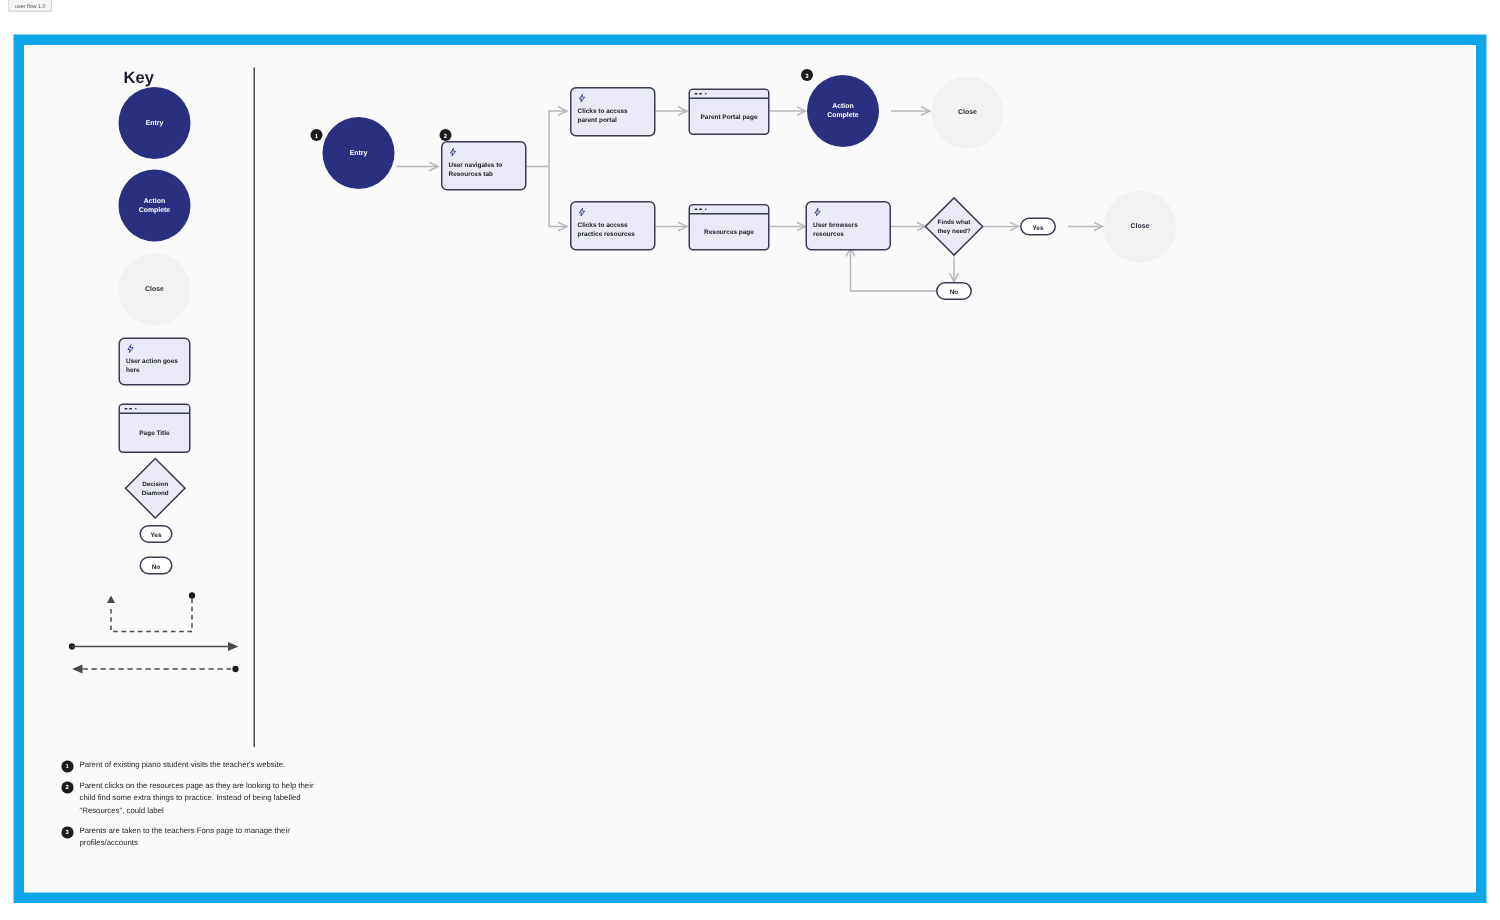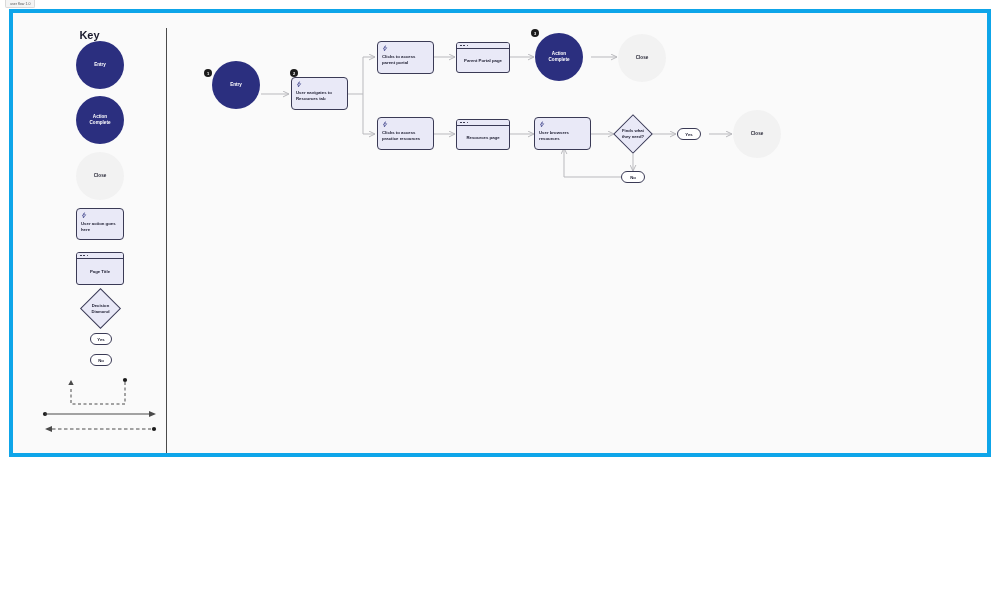--- a/index.html
+++ b/index.html
@@ -20,24 +20,24 @@
     position: absolute; left: 5px; top: 0px;
     height: 8px; padding: 0 4px;
     background: #f4f4f4; border: 1px solid #d9d9d9;
     border-top: none; border-radius: 0 0 2px 2px;
     font-size: 3.6px; line-height: 8px; color: #555;
     white-space: nowrap;
   }
 
   
   .canvas {
-    position: absolute; left: 9px; top: 9px;
-    width: 982px; height: 448px;
+    position: absolute; left: 9px; top: 23px;
+    width: 982px; height: 579px;
     background: #fafafa;
-    border: 4px solid #0ea5e9;
+    border: 7px solid #0ea5e9;
     overflow: hidden;
   }
   .divider {
     position: absolute; left: 153px; top: 15px;
     width: 1px; height: 453px; background: #4a4a4a;
   }
 
   
   .key-title {
     position: absolute; left: 0px; top: 16px; width: 153px;

